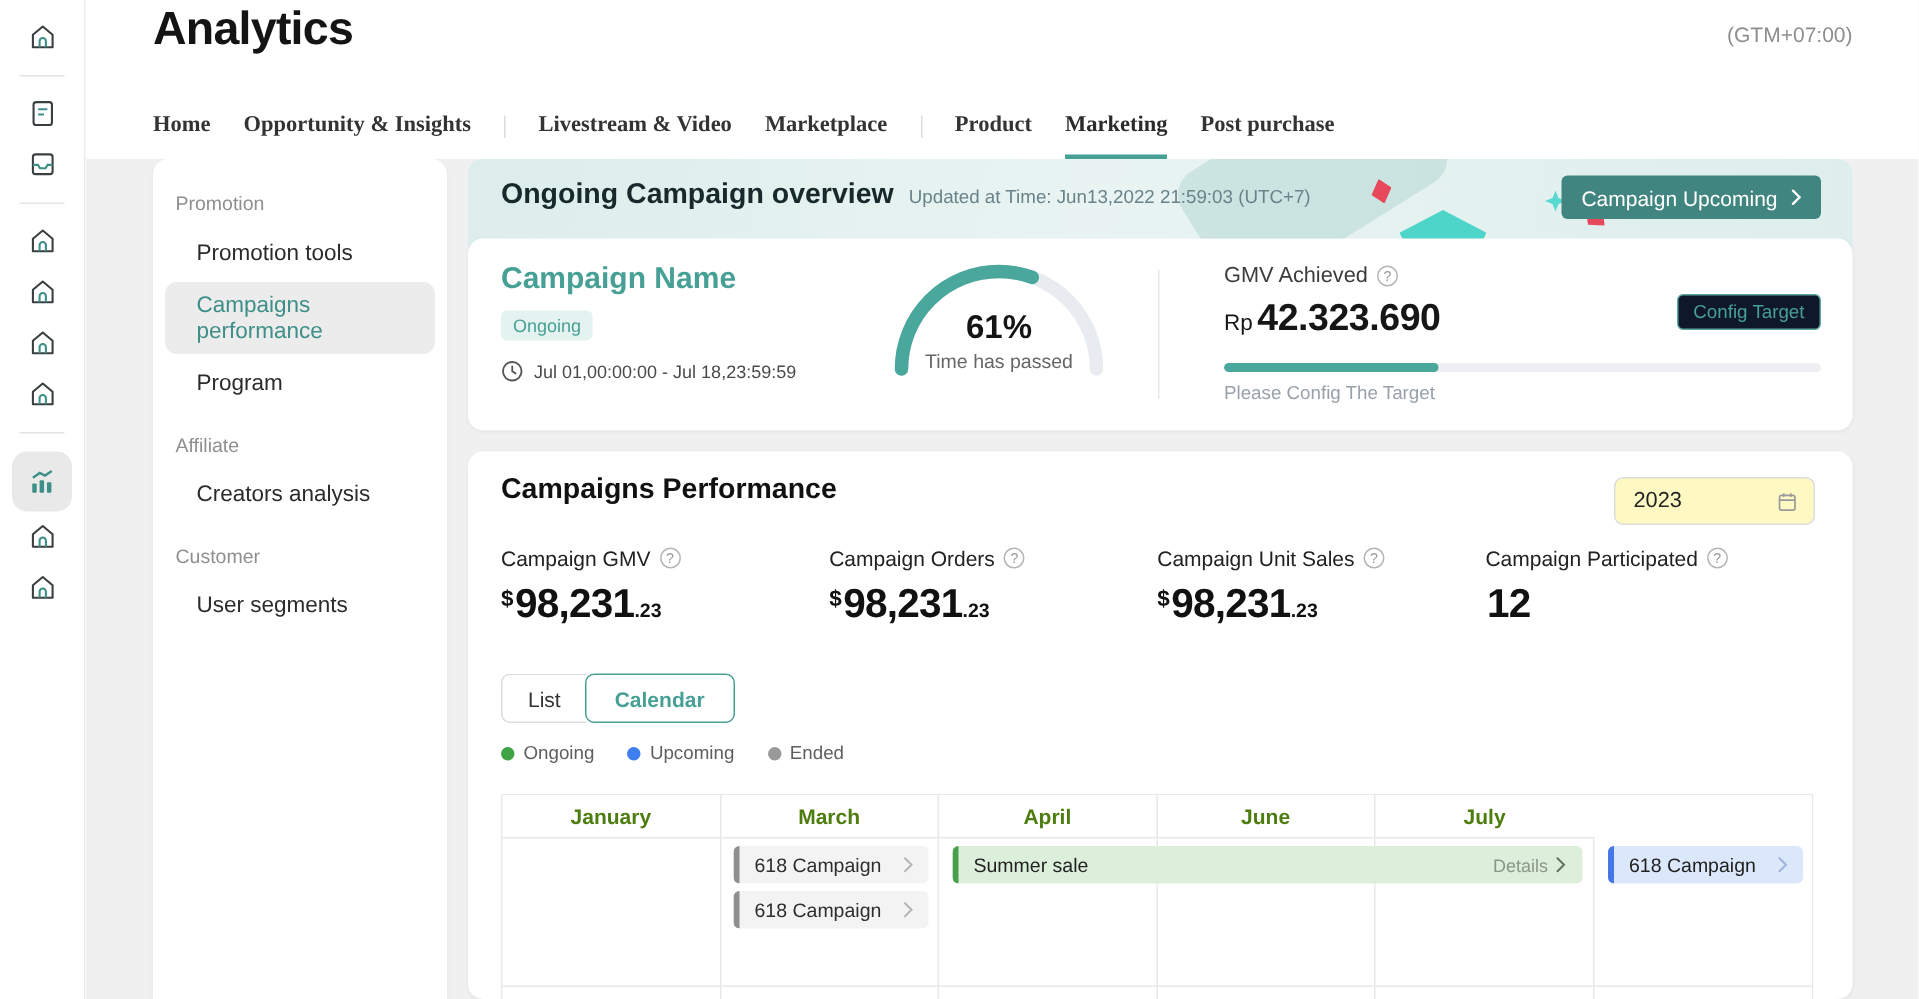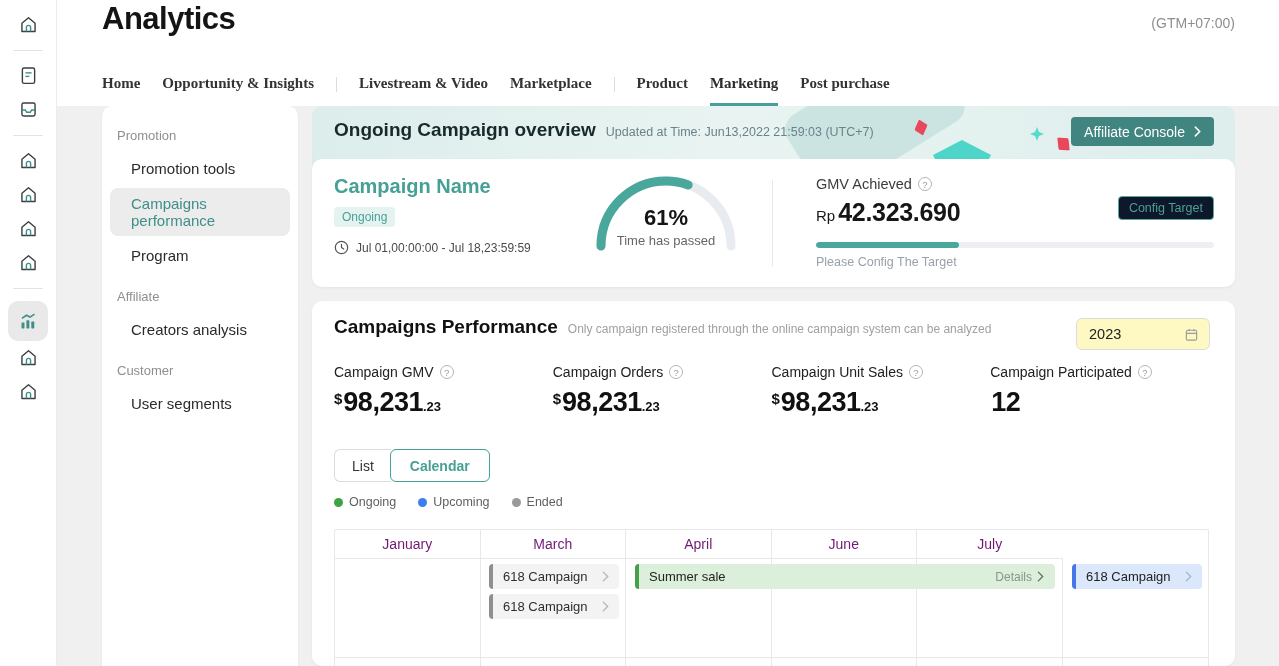--- a/index.html
+++ b/index.html
@@ -131,21 +131,21 @@
 
   .legend { display:flex; gap:22px; margin-top:13px; align-items:center; }
   .legend-item { display:flex; align-items:center; gap:6px; font-size:12.5px; color:#5f5f5f; }
   .legend-dot { width:9px; height:9px; border-radius:50%; background:#999; }
 
   
   .cal-table { margin-top:20px; width:875px; border:1px solid #e8e8e8; border-bottom:none;
                border-radius:2px; }
   .cal-row { display:grid; grid-template-columns:repeat(6,1fr); }
   .cal-head-cell { height:29px; display:flex; align-items:center; justify-content:center;
-                   font-size:14px; font-weight:400; color:#701a75;
+                   font-size:14px; font-weight:700; color:#4d7c0f;
                    border-right:1px solid #e8e8e8; border-bottom:1px solid #e8e8e8; }
   .cal-head-cell:last-child, .cal-body-cell:last-child { border-right:none; }
   .cal-body { position:relative; }
   .cal-body-cell { height:99px; border-right:1px solid #e8e8e8; border-bottom:1px solid #e8e8e8; }
   .cal-body-cell.short { height:40px; }
 
   .pill { position:absolute; height:25px; border-radius:4px; display:flex; align-items:center;
           overflow:hidden; font-size:13px; cursor:pointer; }
   .pill::before { content:''; position:absolute; left:0; top:0; bottom:0; width:4px; }
   .pill-gray  { background:#f3f3f3; color:#2e2e2e; } .pill-gray::before  { background:#8f8f8f; }
@@ -277,21 +277,21 @@
             <span class="banner-title">Ongoing Campaign overview</span>
             <span class="banner-updated">Updated at Time: Jun13,2022 21:59:03 (UTC+7)</span>
           </div>
           <div class="deco deco-swoosh"></div>
           <div class="deco deco-pentagon"></div>
           <div class="deco deco-flag1"></div>
           <div class="deco deco-sparkle"></div>
           <div class="deco deco-flag2"></div>
         </div>
         <button class="console-btn">
-          <span>Affiliate Console</span>
+          <span>Campaign Upcoming</span>
           <svg class="chev" width="7" height="11" viewBox="0 0 8 12">
               <path d="M1.5 1 L6.5 6 L1.5 11" stroke="#ffffff" fill="none" stroke-width="1.8" stroke-linecap="round"></path>
             </svg>
         </button>
 
         <div class="ov-card">
           <div class="ov-left">
             <div class="camp-name">Campaign Name</div>
             <span class="camp-badge">Ongoing</span>
             <div class="camp-dates">
@@ -327,21 +327,20 @@
               <div class="gmv-fill" style="width: 36%;"></div>
             </div>
             <div class="gmv-hint">Please Config The Target</div>
           </div>
         </div>
       </section>
 
       <section class="perf-card">
         <div class="perf-title-row">
           <span class="perf-title">Campaigns Performance</span>
-          <span class="perf-subtitle">Only campaign registered through the online campaign system can be analyzed</span>
         </div>
         <div class="year-select">
           <span>2023</span>
           <svg width="15" height="15" viewBox="0 0 16 16">
               <rect x="2.5" y="3.5" width="11" height="10.5" rx="1.5" fill="none" stroke="#9a9a9a" stroke-width="1.2"></rect>
               <line x1="2.5" y1="6.8" x2="13.5" y2="6.8" stroke="#9a9a9a" stroke-width="1.2"></line>
               <line x1="5.5" y1="2" x2="5.5" y2="4.6" stroke="#9a9a9a" stroke-width="1.2"></line>
               <line x1="10.5" y1="2" x2="10.5" y2="4.6" stroke="#9a9a9a" stroke-width="1.2"></line>
             </svg>
         </div>

